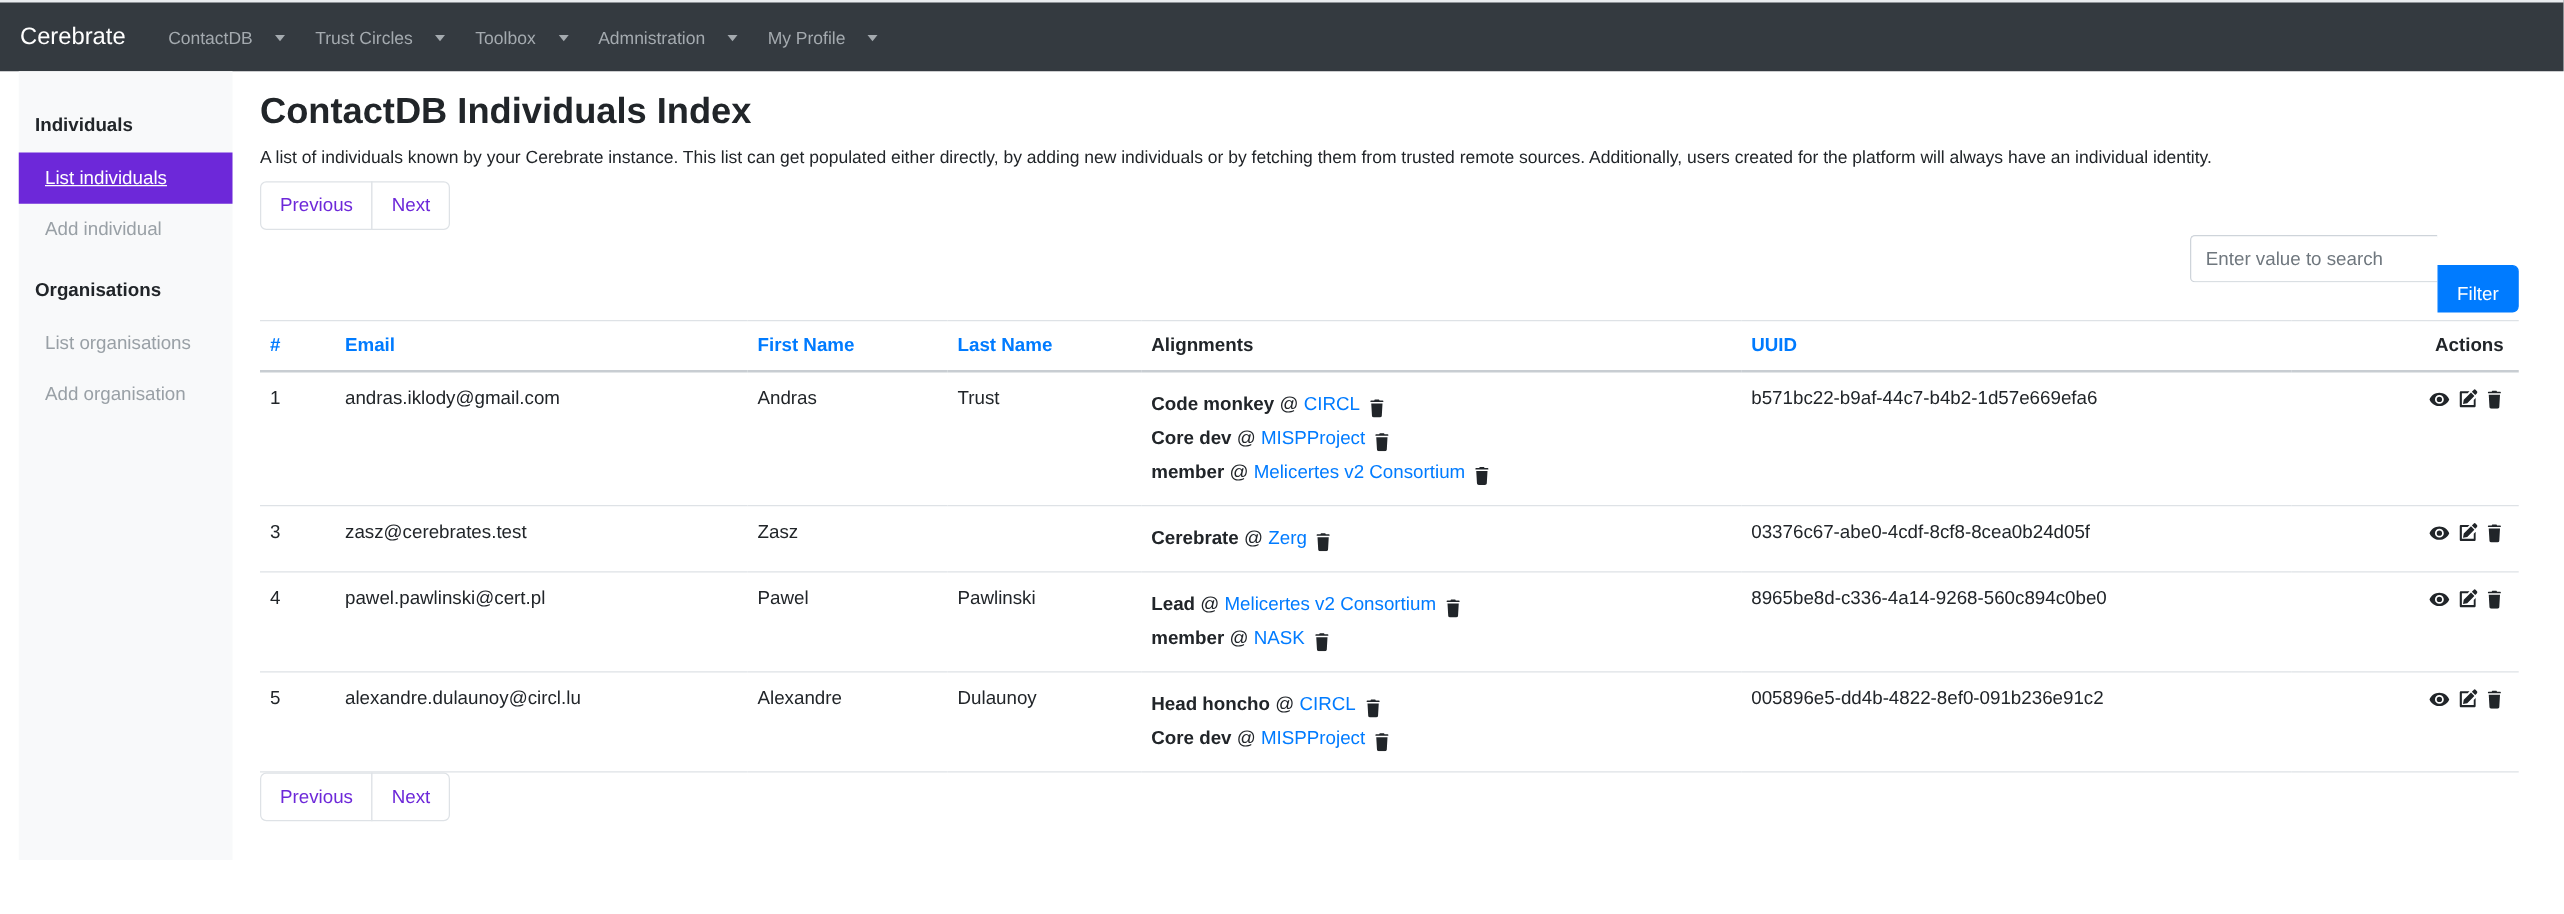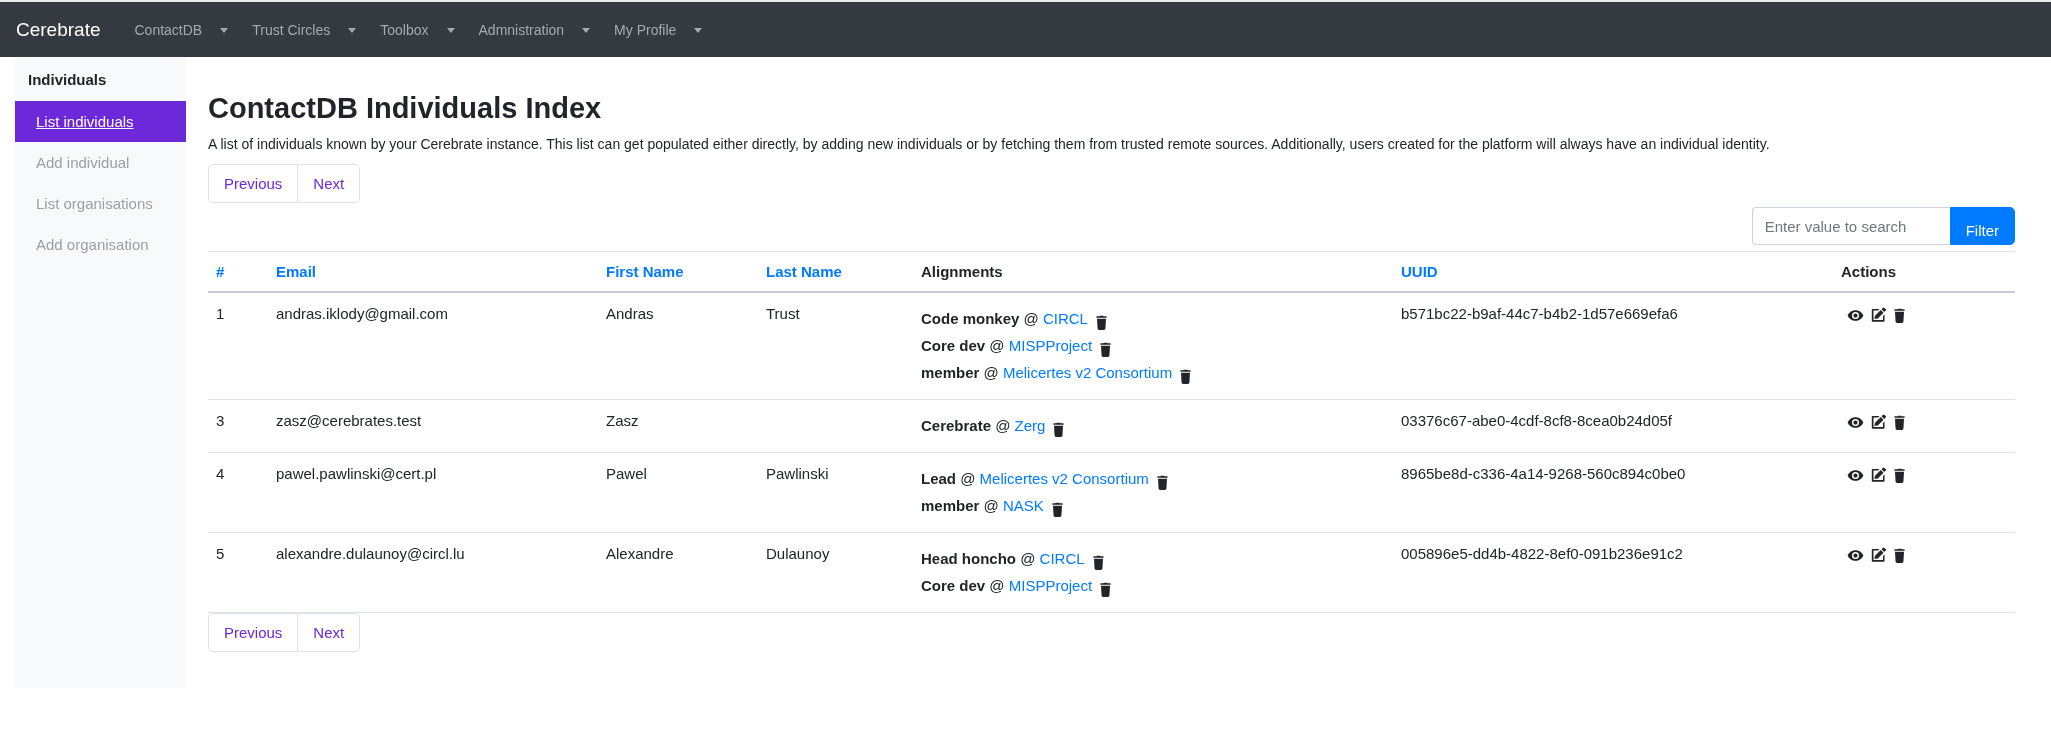--- a/index.html
+++ b/index.html
@@ -24,29 +24,29 @@
   .caret {
     width:0; height:0; display:inline-block;
     border-left:4.5px solid transparent; border-right:4.5px solid transparent;
     border-top:5px solid currentColor; margin-top:2px;
   }
 
   
   .layout { display:flex; align-items:flex-start; }
   aside {
     margin-left:15px; width:171px; height:631px; background:#f8f9fa;
-    padding-top:0; flex:none;
+    padding-top:21px; flex:none;
   }
   .side-header { font-size:15px; font-weight:600; color:#212529; padding:14px 8px 13px 13px; }
   .side-header.gap { margin-top:6px; }
   .side-item { font-size:15px; color:#99a0a6; padding:12px 8px 12px 21px; cursor:pointer; }
   .side-item.active { background:#6d28d9; color:#ffffff;text-decoration:underline; }
 
   main { flex:1; padding:14px 36px 0 22px; min-width:0; }
-  h1 { font-size:29px; line-height:36px; font-weight:700; margin:19px 0 10px; }
+  h1 { font-size:29px; line-height:36px; font-weight:700; margin:0 0 10px; }
   .desc { font-size:14px; margin:0 0 12px; white-space:nowrap; }
 
   
   .pager { display:flex; }
   .pg {
     font-family:inherit; font-size:15px; color:#6d28d9; background:#fff;
     border:1px solid #dee2e6; padding:9px 15px; cursor:pointer; line-height:19px;
   }
   .pg.prev { border-radius:5px 0 0 5px; }
   .pg.next { border-radius:0 5px 5px 0; margin-left:-1px; }
@@ -54,33 +54,33 @@
   
   .search-row { display:flex; justify-content:flex-end; margin:4px 0 6px; }
   .search-input {
     width:198px; height:38px; border:1px solid #ced4da; border-right:0;
     border-radius:4px 0 0 4px; padding:0 12px; font-size:15px; font-family:inherit;
     color:#ef4444; outline:none;
   }
   .search-input::placeholder { color:#6f777e; }
   .filter-btn {
     height:38px; background:#007bff; color:#fff; border:1px solid #007bff;
-    border-radius:0 5px 5px 0; padding:14px 15px; font-size:15px; font-family:inherit; cursor:pointer;
+    border-radius:0 5px 5px 0; padding:14px 15px; font-size:15px; font-family:inherit; cursor:pointer;margin-top:24px;
   }
 
   
   table { width:100%; border-collapse:collapse; font-size:15px; table-layout:fixed; }
   col.c-id { width:60px; } col.c-email { width:330px; } col.c-first { width:160px; }
   col.c-last { width:155px; } col.c-align { width:480px; } col.c-uuid { width:440px; }
   thead th {
     text-align:left; font-weight:700; padding:11px 8px;
     border-top:1px solid #dee2e6; border-bottom:2px solid #c8cdd2;
   }
   th.sortable { color:#007bff; cursor:pointer; }
-  th.h-actions, td.col-actions { padding-right:12px; }
+  th.h-actions, td.col-actions { text-align:right; padding-right:12px; }
   tbody td {
     padding:12px 8px 13px; border-bottom:1px solid #dee2e6; vertical-align:top;
     overflow:hidden; white-space:nowrap;
   }
   .align-line { line-height:27px; white-space:nowrap; }
   .align-role { font-weight:700; }
   .org-link { color:#007bff; text-decoration:none; cursor:pointer; }
   .icon-btn {
     background:none; border:0; padding:0; margin-left:6px; cursor:pointer;
     color:#212529; vertical-align:-2px;
@@ -118,20 +118,21 @@
       <span class="caret"></span>
     </div>
   </div>
 </nav>
 
 <div class="layout">
   <aside>
     <div class="side-header">Individuals</div>
     <div class="side-item active">List individuals</div>
     <div class="side-item">Add individual</div>
+    <div class="side-header gap">Organisations</div>
     <div class="side-item">List organisations</div>
     <div class="side-item">Add organisation</div>
   </aside>
 
   <main>
     <h1>ContactDB Individuals Index</h1>
     <p class="desc">A list of individuals known by your Cerebrate instance. This list can get populated either directly, by adding new individuals or by fetching them from trusted remote sources. Additionally, users created for the platform will always have an individual identity.</p>
 
     <div class="pager">
       <button class="pg prev">Previous</button>

